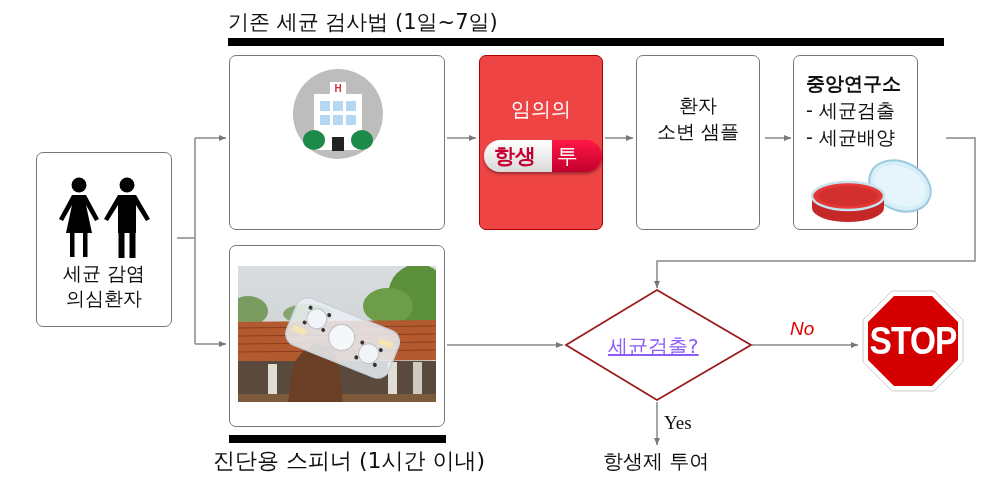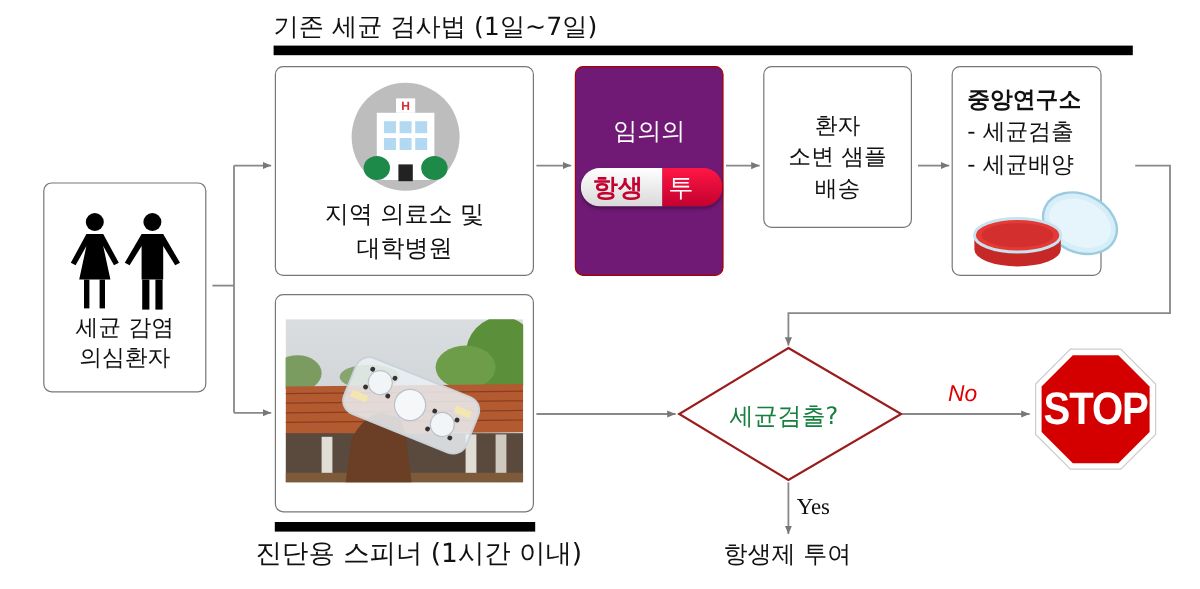--- a/index.html
+++ b/index.html
@@ -84,39 +84,34 @@
         <rect x="41" y="33" width="10" height="10"></rect>
         <rect x="54" y="33" width="10" height="10"></rect>
       <rect x="28" y="47" width="10" height="10"></rect>
         <rect x="41" y="47" width="10" height="10"></rect>
         <rect x="54" y="47" width="10" height="10"></rect>
     </g>
     <rect x="40" y="69" width="12" height="14" fill="#222"></rect>
     <ellipse cx="22" cy="72" rx="11" ry="10" fill="#1e8a4a"></ellipse>
     <ellipse cx="70" cy="72" rx="11" ry="10" fill="#1e8a4a"></ellipse>
   </svg>
-  <div class="abs txt-center" style="left:0; width:100%; top:108px; font-size:20px; line-height:28px;">
-    <div>지역 의료소 및</div>
-    <div>대학병원</div>
-  </div>
 </div>
 
-<div class="box" style="left:479px; top:55px; width:124px; height:175px; background:#701a75; border-color:#a00;">
+<div class="box" style="left:479px; top:55px; width:124px; height:175px; background:#ef4444; border-color:#a00;">
   <div class="abs txt-center" style="left:0; width:100%; top:40px; font-size:20px; color:#fff;">임의의</div>
   <div class="pill" style="left:4px; top:84px;">
     <span class="l">항생제</span>
     <span class="r">투여</span>
   </div>
 </div>
 
-<div class="box" style="left:636px; top:55px; width:124px; height:135px;">
+<div class="box" style="left:636px; top:55px; width:124px; height:175px;">
   <div class="abs txt-center" style="left:0; width:100%; top:36px; font-size:19px; line-height:26px;">
     <div>환자</div>
     <div>소변 샘플</div>
-    <div>배송</div>
   </div>
 </div>
 
 <div class="box" style="left:793px; top:55px; width:125px; height:175px;">
   <div class="abs" style="left:12px; top:14px; font-size:19px; line-height:27px;">
     <div style="font-weight:bold;">중앙연구소</div>
     <div>- 세균검출</div>
     <div>- 세균배양</div>
   </div>
   <svg class="abs" style="left:14px; top:100px;" width="130" height="70" viewBox="0 0 130 70">
@@ -178,21 +173,21 @@
       </g>
       <rect x="55" y="76" width="14" height="6" fill="#f3e6b0"></rect>
       <rect x="140" y="56" width="14" height="6" fill="#f3e6b0"></rect>
     </g>
   </svg>
 </div>
 
 <div class="bar" style="left:229px; top:435px; width:217px; height:8px;"></div>
 <div class="label" style="left:213px; top:446px; font-size:22px;">진단용 스피너 (1시간 이내)</div>
 
-<div class="label" style="left:608px; top:333px; font-size:20px; color:#15803d;">세균검출?</div>
+<div class="label" style="left:608px; top:333px; font-size:20px; color:#8b5cf6;text-decoration:underline;">세균검출?</div>
 
 <div class="label" style="left:790px; top:318px; font-size:19px; color:#e00000; font-family:'Liberation Sans', sans-serif;font-style:italic;">No</div>
 
 <div class="label" style="left:664px; top:412px; font-size:19px; color:#111; font-family:Liberation Serif, serif;">Yes</div>
 
 <div class="label" style="left:603px; top:448px; font-size:20px;text-align:right;">항생제 투여</div>
 
 <div class="abs" style="left:861px; top:289px; width:104px; height:104px;">
   <svg width="104" height="104" viewBox="0 0 104 104" class="abs" style="left:0;top:0;">
     <polygon points="31,2 73,2 102,31 102,73 73,102 31,102 2,73 2,31" fill="#fff" stroke="#ccc" stroke-width="1"></polygon>

